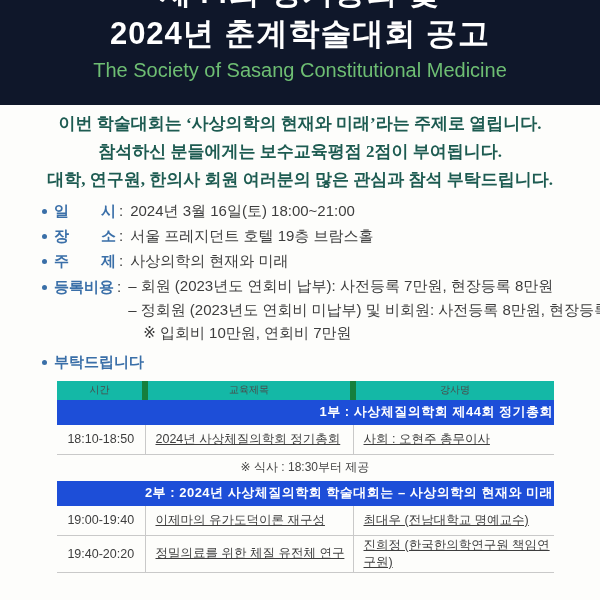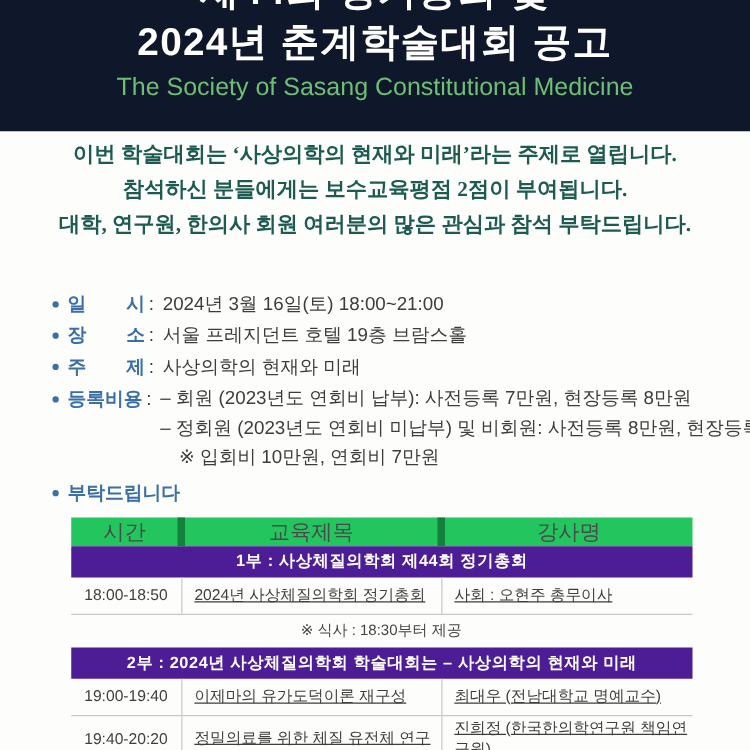--- a/index.html
+++ b/index.html
@@ -27,46 +27,46 @@
     font-size:20px;color:#6ebe73;margin-top:5px;font-weight:normal;
   }
   
   .intro{
     padding-top:5px;text-align:center;
     font-family:"Liberation Serif","DejaVu Serif",serif;
     font-weight:bold;font-size:17px;line-height:28px;
     color:#1d5b51;
   }
   
-  .details{margin:37px 0 0 42px;font-size:15px;}
+  .details{margin:4px 0 0 42px;font-size:15px;}
   .drow{line-height:25px;white-space:nowrap;}
   .dot{
     display:inline-block;width:5px;height:5px;border-radius:50%;
     background:#3a6fa8;vertical-align:2px;margin-right:7px;
   }
   .lbl{color:#3a6fa8;font-weight:bold;display:inline-block;}
   .w2{width:62px;text-align:justify;text-align-last:justify;}
   .colon{padding:0 7px 0 3px;color:#3d3d3d;}
   .fees{margin-top:1px;}
   .fee-lines{display:inline-block;vertical-align:top;line-height:23.5px;}
   .fee-indent{margin-left:15px;}
   .prog-label-row{margin-top:4px;line-height:25px;}
   
   table.program{
     border-collapse:collapse;margin:7px 0 0 57px;
     width:497px;table-layout:fixed;font-size:12.5px;color:#3e3e3e;
   }
   col.c-time{width:88px;} col.c-title{width:208px;} col.c-speaker{width:201px;}
   .program th{
-    background:#22c55e;color:#4a4a4a;font-weight:normal;
-    height:19px;font-size:17px;padding:0;
+    background:#14b8a6;color:#4a4a4a;font-weight:normal;
+    height:19px;font-size:10px;padding:0;
   }
   .program th + th{border-left:6px solid #15803d;}
   tr.band td{
-    background:#4c1d95;color:#ffffff;text-align:center;
+    background:#1d4ed8;color:#ffffff;text-align:right;
     height:23px;font-size:13px;font-weight:bold;letter-spacing:.5px;
   }
   tr.data td{height:27px;border-bottom:1px solid #c9c9c9;}
   tr.data td + td{border-left:1px solid #c9c9c9;}
   td.t-time{text-align:center;}
   td.t-title,td.t-speaker{text-align:left;padding-left:10px;text-decoration:underline;}
   tr.noterow td{height:24px;border:none;text-align:center;font-size:12px;color:#444;padding-right:2px;}
 </style>
 </head>
 <body>
@@ -119,21 +119,21 @@
       <th>시간</th>
       <th>교육제목</th>
       <th>강사명</th>
     </tr>
   </thead>
   <tbody>
     <tr class="band">
       <td colspan="3">1부 :  사상체질의학회 제44회 정기총회</td>
     </tr>
     <tr class="data">
-      <td class="t-time">18:00-18:50</td>
+      <td class="t-time">18:10-18:50</td>
       <td class="t-title">2024년 사상체질의학회 정기총회</td>
       <td class="t-speaker">사회 : 오현주 총무이사</td>
     </tr>
     <tr class="noterow">
       <td colspan="3">※ 식사 : 18:30부터 제공</td>
     </tr>
     <tr class="band">
       <td colspan="3">2부 :  2024년 사상체질의학회 학술대회는 – 사상의학의 현재와 미래</td>
     </tr>
     <tr class="data">

